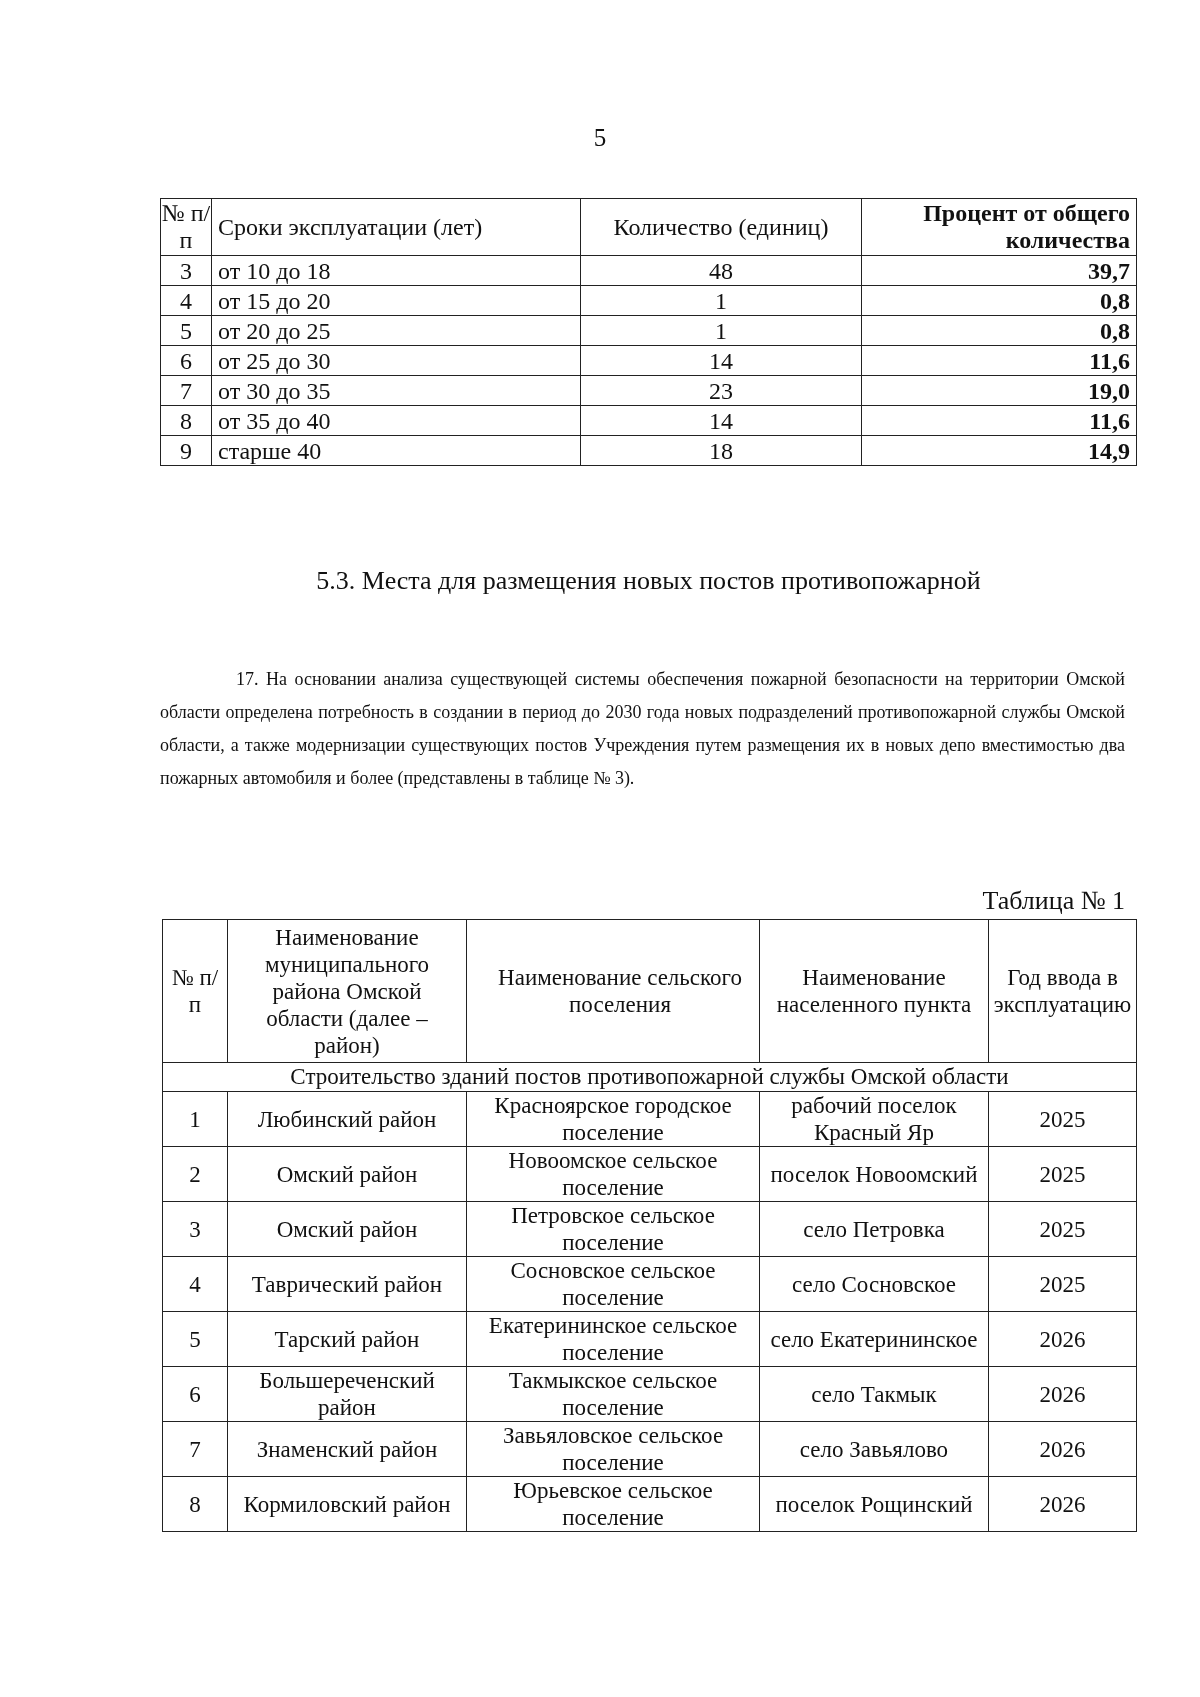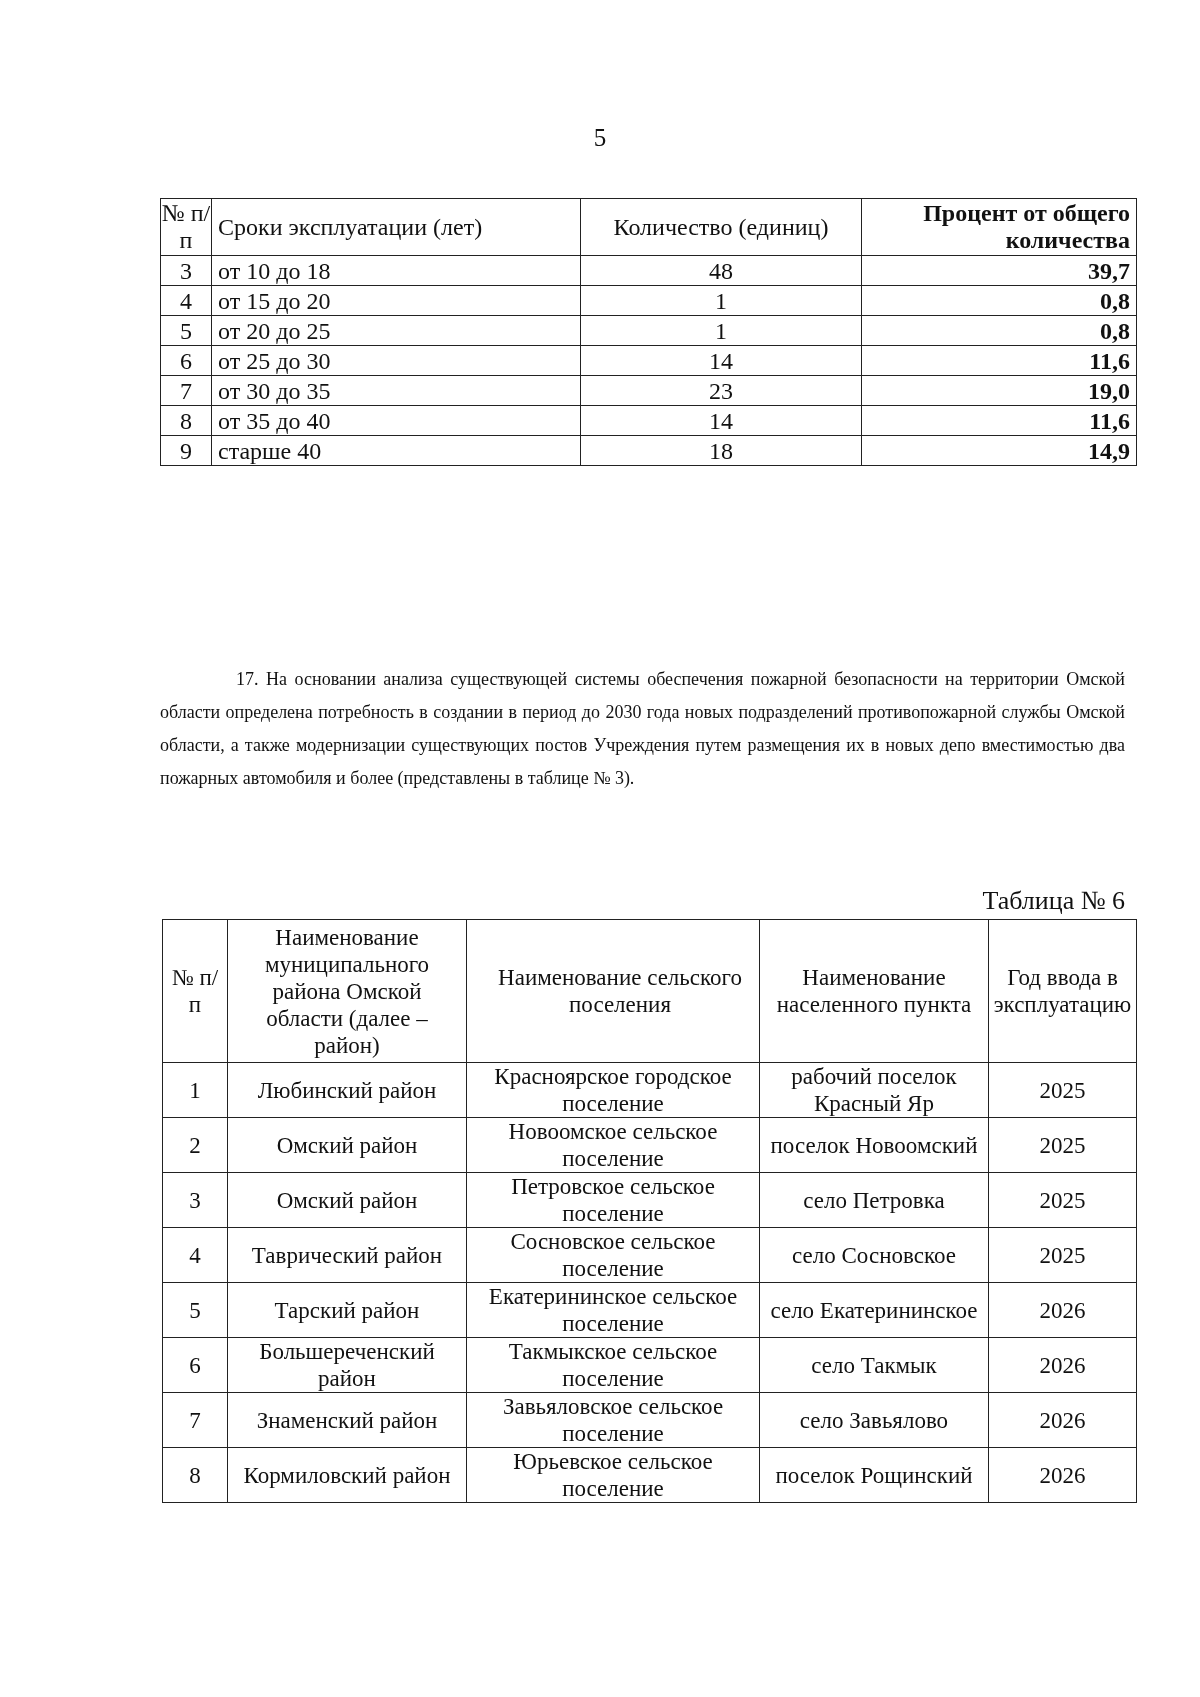--- a/index.html
+++ b/index.html
@@ -99,37 +99,41 @@
     <tr>
         <td class="c-num">9</td>
         <td class="c-term">старше 40</td>
         <td class="c-qty">18</td>
         <td class="c-pct">14,9</td>
       </tr>
   </tbody>
 </table>
 
 <div class="section-heading">
+  <div>5.3. Места для размещения новых постов противопожарной</div>
 </div>
 
 <div class="paragraph">17. На основании анализа существующей системы обеспечения пожарной безопасности на территории Омской области определена потребность в создании в период до 2030 года новых подразделений противопожарной службы Омской области, а также модернизации существующих постов Учреждения путем размещения их в новых депо вместимостью два пожарных автомобиля и более (представлены в таблице № 3).</div>
 
-<div class="table-caption">Таблица № 6</div>
+<div class="table-caption">Таблица № 1</div>
 
 <table id="t2">
   <thead>
     <tr class="h-row">
       <th class="c-num">№ п/п</th>
       <th class="c-district">Наименование муниципального района Омской области (далее – район)</th>
       <th class="c-settle">Наименование сельского поселения</th>
       <th class="c-place">Наименование населенного пункта</th>
       <th class="c-year">Год ввода в эксплуатацию</th>
     </tr>
   </thead>
   <tbody>
+    <tr class="section-row">
+      <td colspan="5">Строительство зданий постов противопожарной службы Омской области</td>
+    </tr>
     <tr>
         <td>1</td>
         <td>Любинский район</td>
         <td>Красноярское городское поселение</td>
         <td>рабочий поселок Красный Яр</td>
         <td>2025</td>
       </tr>
     <tr>
         <td>2</td>
         <td>Омский район</td>

